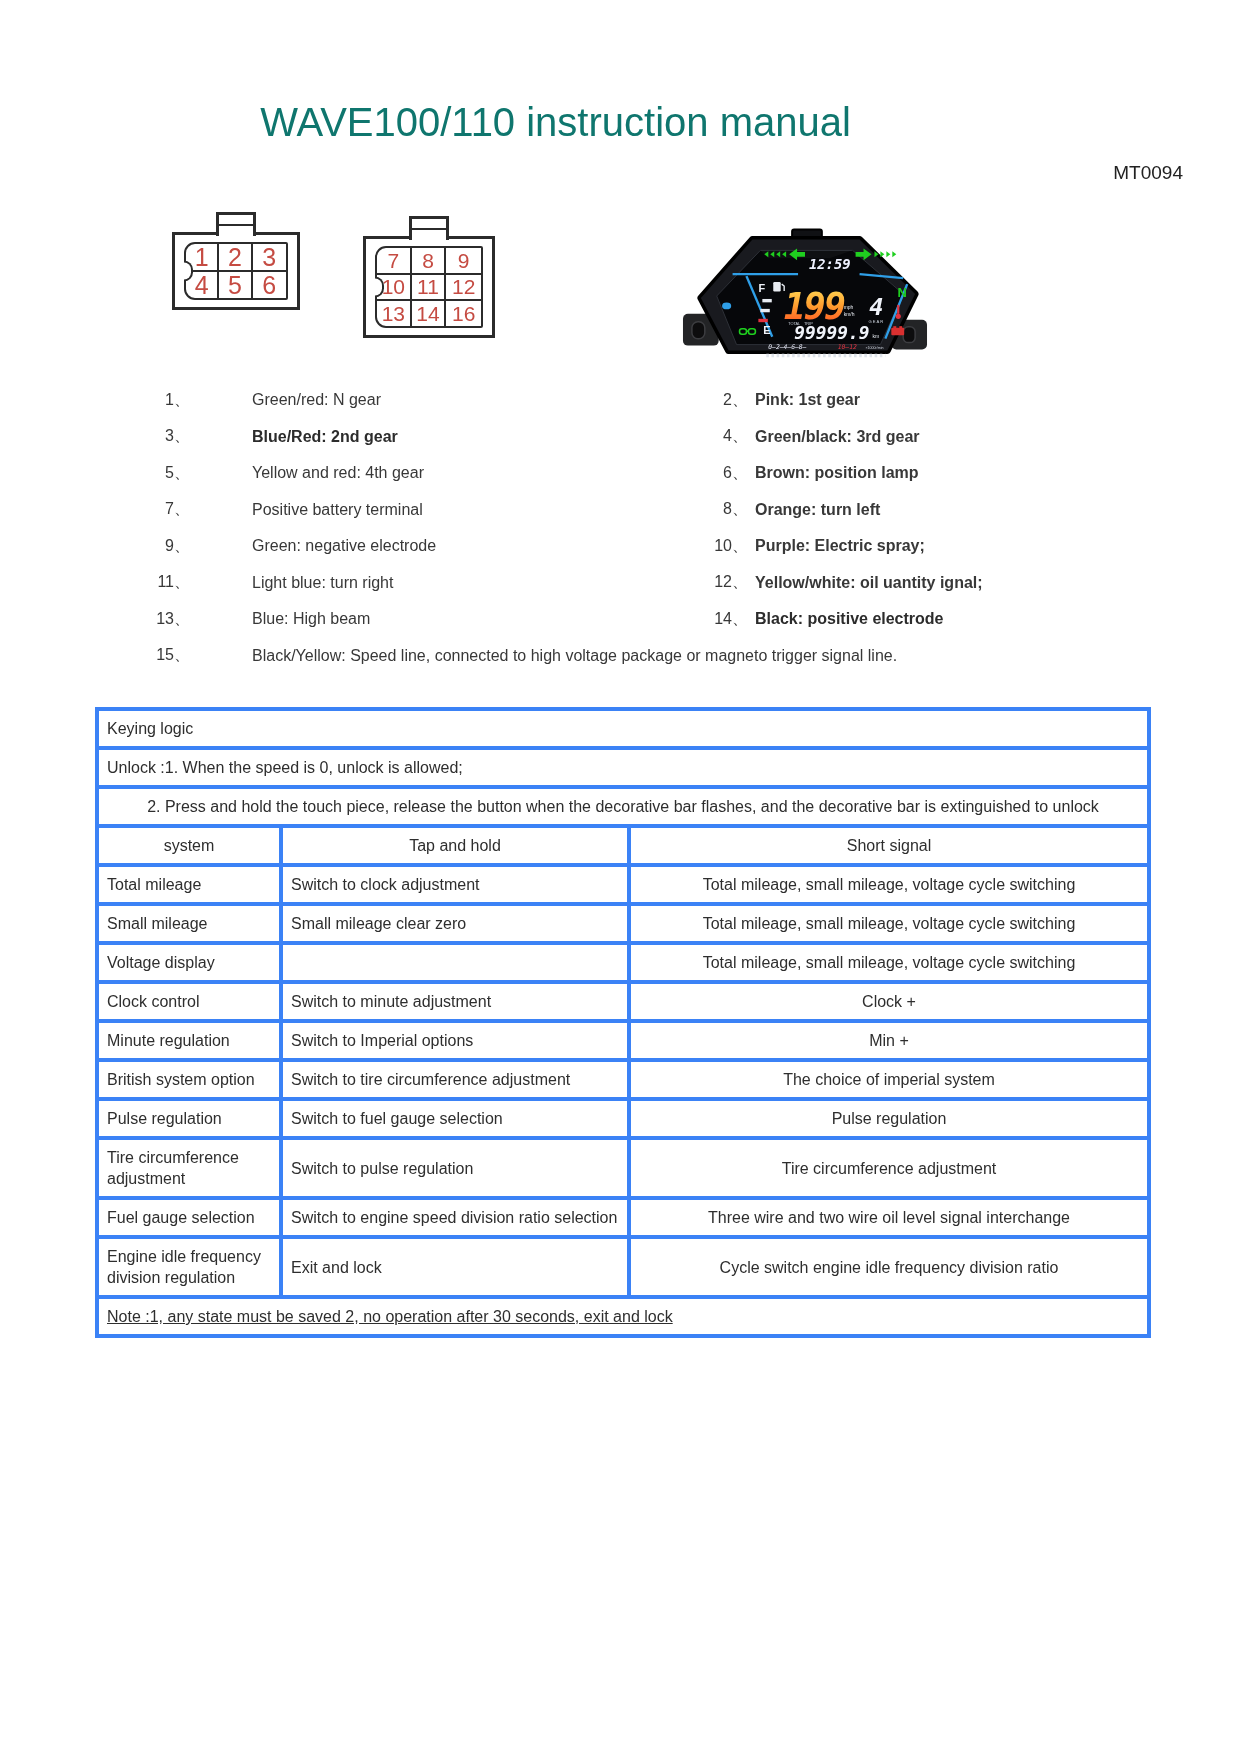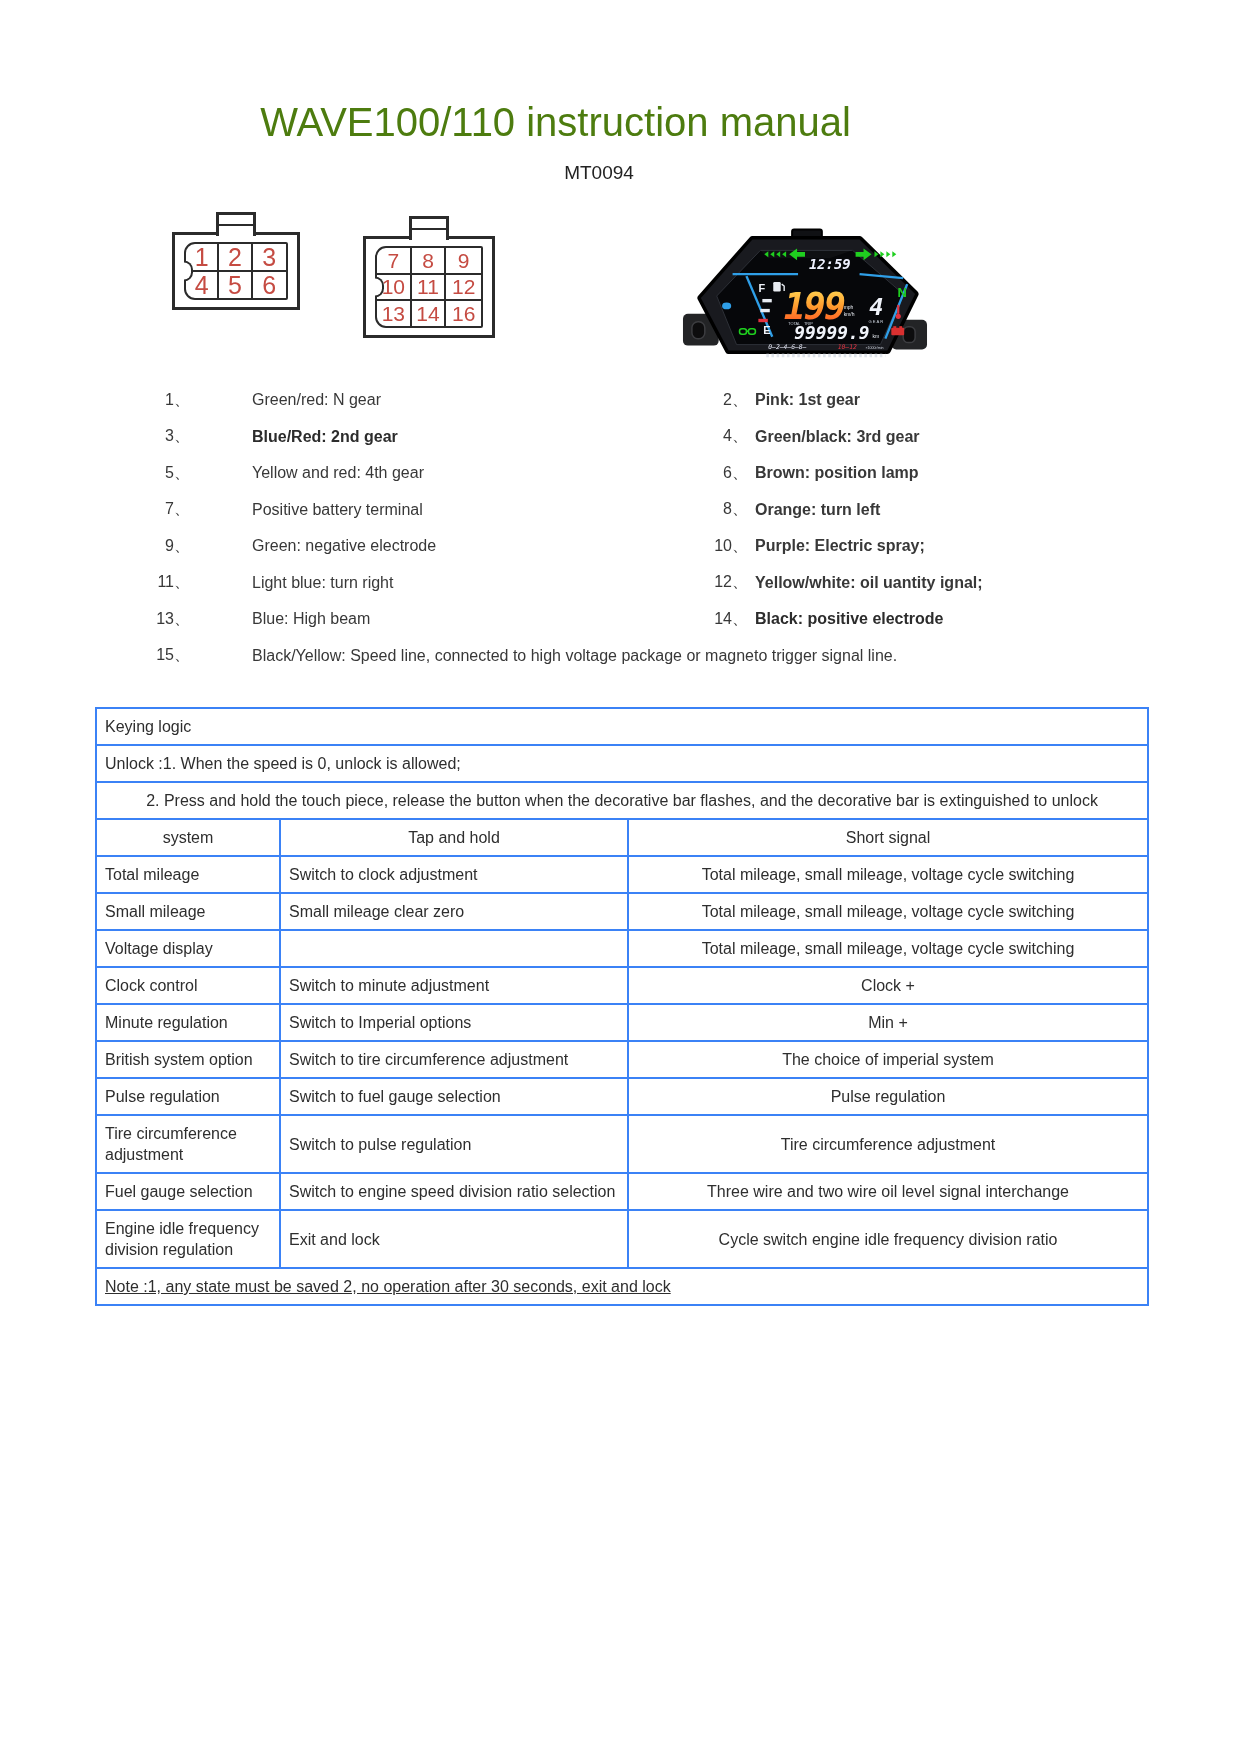--- a/index.html
+++ b/index.html
@@ -3,22 +3,22 @@
 <meta charset="utf-8">
 <style>
   html,body { margin:0; padding:0; background:#ffffff; }
   body {
     width:1241px; height:1754px;
     font-family:"Liberation Sans", sans-serif;
     color:#333; position:relative; overflow:hidden;
   }
   
   .title-wrap { padding-top:98px; padding-right:130px; text-align:center; }
-  h1.doc-title { margin:0; font-size:40px; font-weight:400; color:#4d7c0f; letter-spacing:0; line-height:48px; }
-  .model-no { margin-top:16px; padding-right:80px; text-align:center; font-size:19px; color:#222;margin-left:37px; }
+  h1.doc-title { margin:0; font-size:40px; font-weight:400; color:#0f766e; letter-spacing:0; line-height:48px; }
+  .model-no { margin-top:16px; padding-right:58px; text-align:right; font-size:19px; color:#222;margin-left:37px; }
 
   
   .figures { position:relative; height:152px; margin-top:28px; }
 
   .conn { position:absolute; border:3px solid #2b2b2b; background:#fff; }
   .conn-a { left:172px; top:20px; width:122px; height:72px; }
   .conn-b { left:363px; top:24px; width:126px; height:96px; }
   .conn .tab {
     position:absolute; top:-23px; left:50%; transform:translateX(-50%);
     width:34px; height:21px; border:3px solid #2b2b2b; border-bottom:none; background:#fff;
@@ -57,21 +57,21 @@
   .w-span { grid-column:2 / 5; padding-left:62px; }
   .bold { font-weight:bold; color:#2c2c2c; }
 
   
   table.keying {
     border-collapse:collapse; table-layout:fixed;
     margin-left:95px; margin-top:33px; width:1052px;
     font-size:16px; color:#2e2e2e;
   }
   table.keying td, table.keying th {
-    border:2px solid #3b82f6; padding:7px 8px; line-height:21px;
+    border:4px solid #3b82f6; padding:7px 8px; line-height:21px;
     font-weight:400; vertical-align:middle; overflow:hidden;
   }
   .cell-left { text-align:left; }
   .cell-center { text-align:center; }
   td.note-cell { padding:9px 8px;text-decoration:underline; }
 </style>
 </head>
 <body>
 
 <div class="title-wrap">

